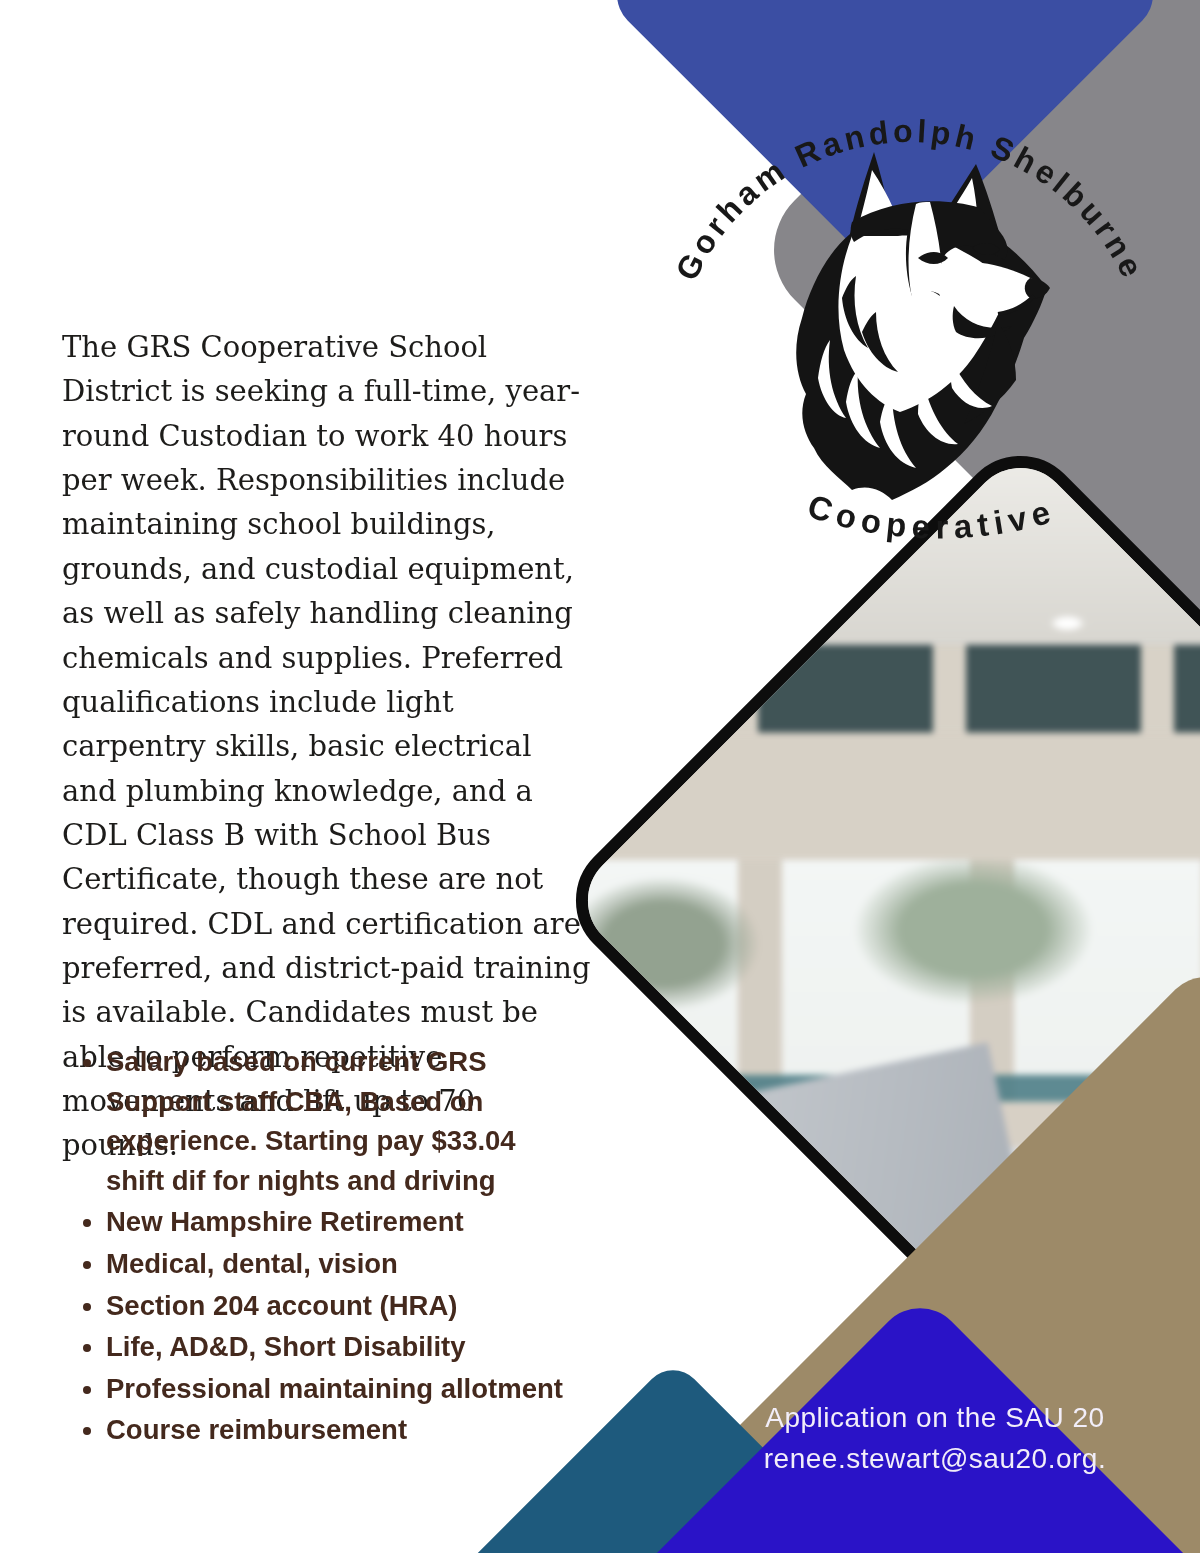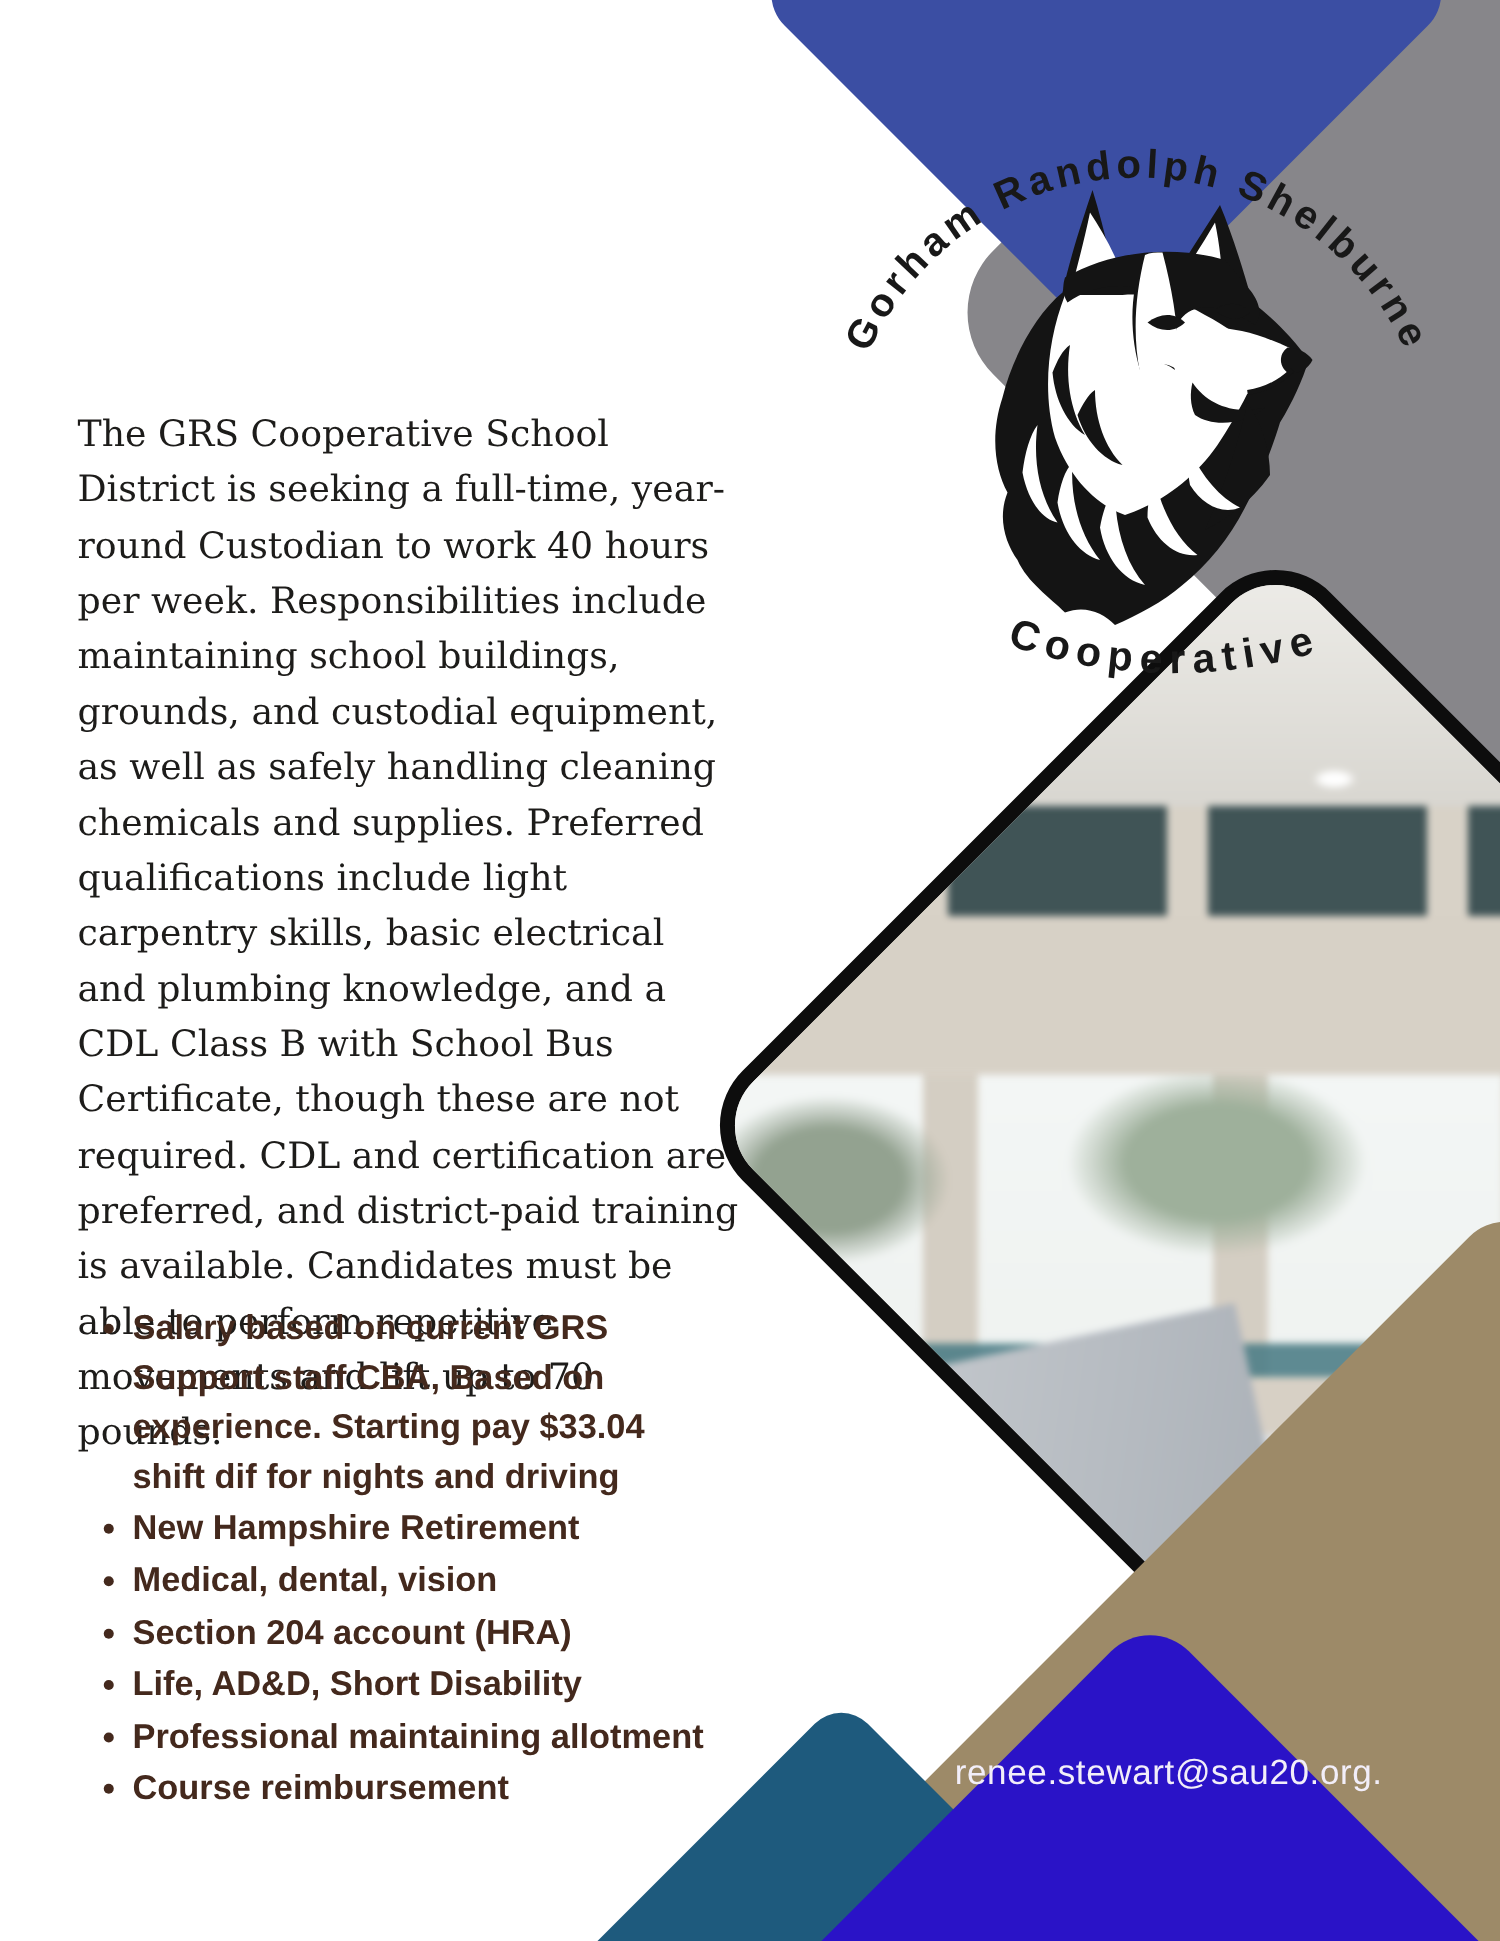--- a/index.html
+++ b/index.html
@@ -209,16 +209,17 @@
       <li>New Hampshire Retirement</li>
       <li>Medical, dental, vision</li>
       <li>Section 204 account (HRA)</li>
       <li>Life, AD&amp;D, Short Disability</li>
       <li>Professional maintaining allotment</li>
       <li>Course reimbursement</li>
     </ul>
   </div>
 
   <div class="app-text">
+    <div>Application on the SAU 20</div>
     <div>renee.stewart@sau20.org.</div>
   </div>
 
 </div>
 
 </body></html>

